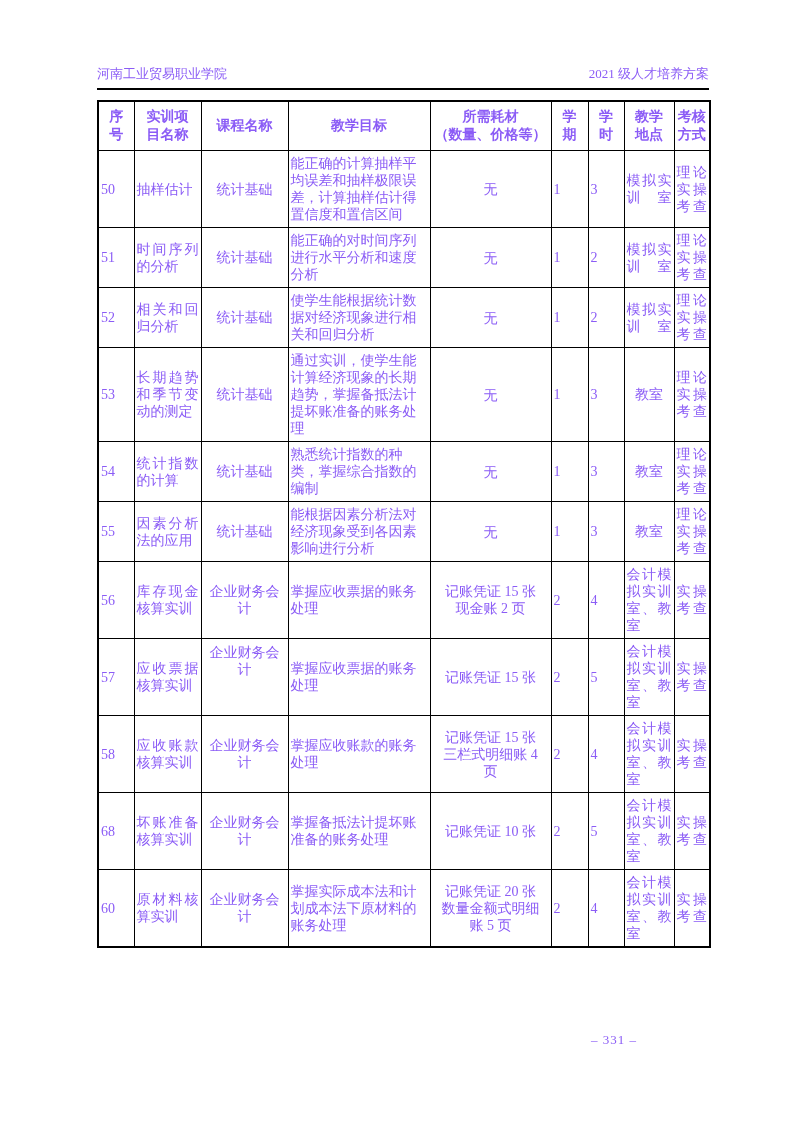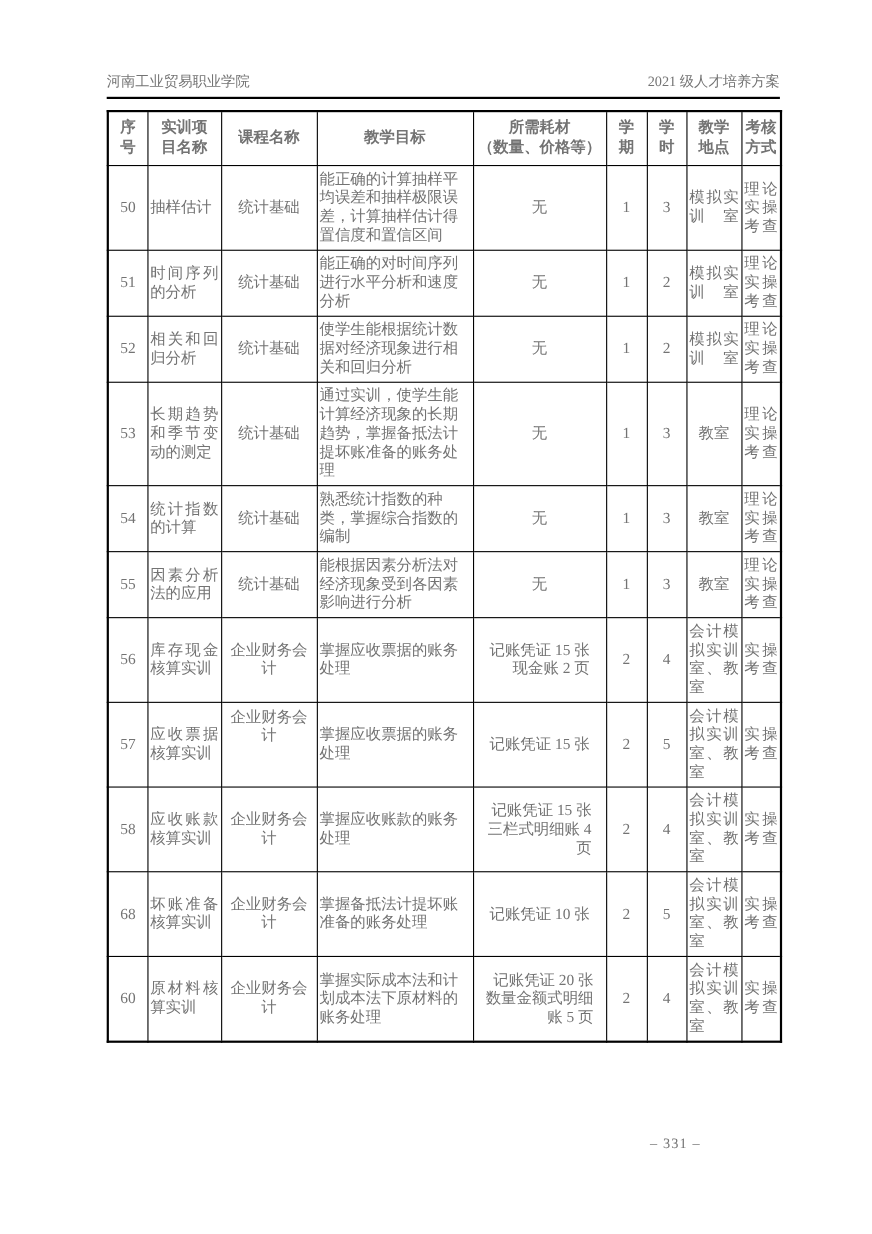--- a/index.html
+++ b/index.html
@@ -1,20 +1,20 @@
 <!DOCTYPE html>
 <html><head>
 <meta charset="utf-8">
 <style>
   html, body { margin: 0; padding: 0; background: #ffffff; }
   .page {
     position: relative;
     width: 727px; height: 1122px;
     background: #ffffff;
-    color: #737373;
+    color: #8b5cf6;
     font-family: "Liberation Serif", "DejaVu Serif", serif;
     overflow: hidden;
   }
   .page-header {
     position: absolute; top: 66px; left: 97px; width: 612px;
     display: flex; justify-content: space-between;
     font-size: 13px; line-height: 16px;
   }
   .header-rule {
     position: absolute; top: 88px; left: 97px; width: 612px;
@@ -34,31 +34,31 @@
   }
   .training-table th {
     font-weight: bold;
     text-align: center;
     white-space: pre-line;
     line-height: 18px;
     padding: 5px 1px;
     height: 38px;
   }
   .training-table td { line-height: 17px; padding: 4px 2px; }
-  .c-no, .c-semester, .c-hours { text-align: center; }
+  .c-no, .c-semester, .c-hours { text-align: left; }
   .c-project {
     text-align: justify; text-justify: inter-character;
     padding: 4px 5px;
   }
   .c-course { text-align: center; padding: 4px 2px; }
   .c-course.vtop { vertical-align: top; padding-top: 5px; }
   .c-objective { text-align: left; padding: 4px 6px; }
   .c-materials { text-align: center; padding: 4px 4px; }
   .materials-inner {
-    display: inline-block; text-align: right;
+    display: inline-block; text-align: center;
     white-space: pre-line; vertical-align: middle;
   }
   .c-location, .c-assessment {
     text-align: justify; text-align-last: justify;
     text-justify: inter-character;
   }
   .c-location { padding: 4px 7px; }
   .c-assessment { padding: 4px 3px; }
   .c-location.center, .c-assessment.center { text-align: center; text-align-last: center; }
   .page-footer {

